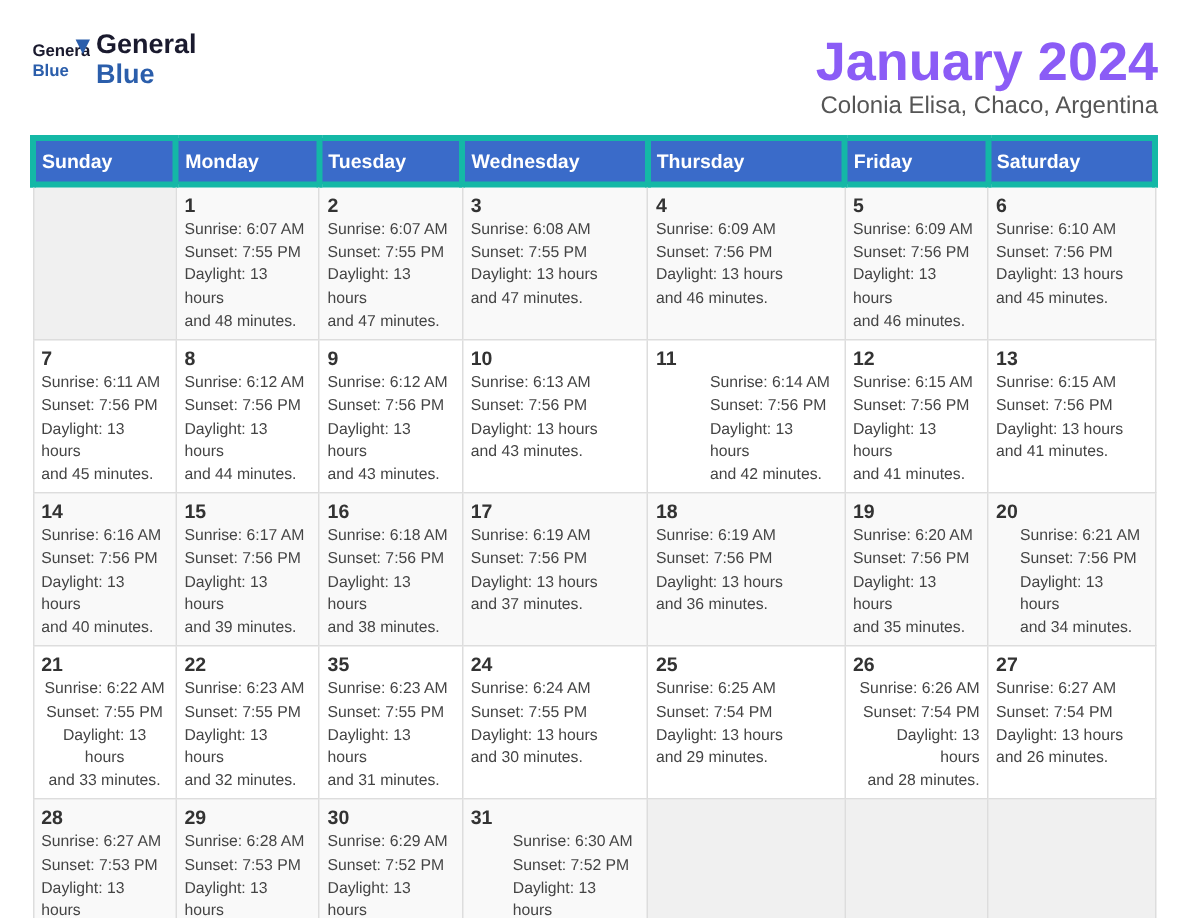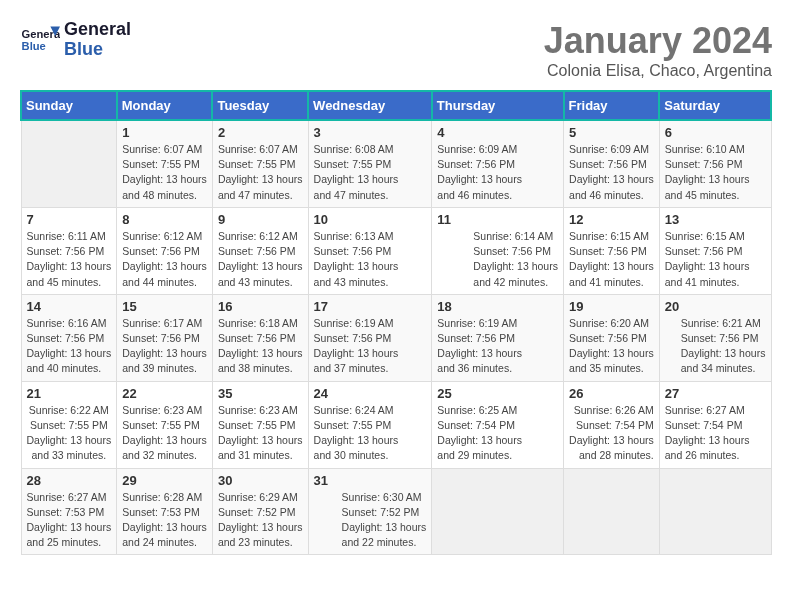--- a/index.html
+++ b/index.html
@@ -33,39 +33,39 @@
       height: 40px;
       margin-right: 4px;
     }
     .logo-blue { color: #2b5eab; }
     .title-block {
       text-align: right;
     }
     .calendar-title {
       font-size: 36px;
       font-weight: bold;
-      color: #737373;
+      color: #8b5cf6;
     }
     .calendar-subtitle {
       font-size: 16px;
       color: #555;
     }
     table {
       width: 100%;
       border-collapse: collapse;
       font-size: 11px;
     }
     thead tr th {
       background-color: #3a6bc9;
       color: #fff;
       padding: 6px 4px;
       text-align: left;
       font-size: 13px;
       font-weight: bold;
-      border: 2px solid #14b8a6;
+      border: 4px solid #14b8a6;
     }
     tbody tr {
       border-bottom: 1px solid #ccc;
     }
     tbody tr td {
       border: 1px solid #ddd;
       padding: 4px 5px;
       vertical-align: top;
       min-height: 80px;
       background: #fff;

